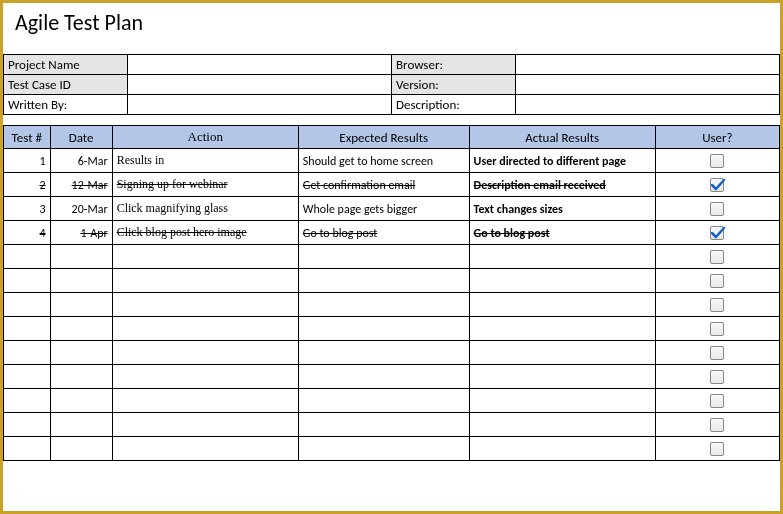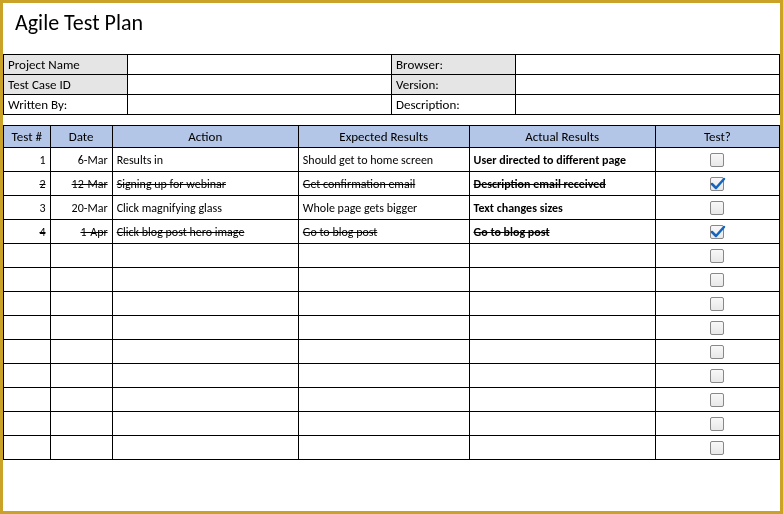--- a/index.html
+++ b/index.html
@@ -49,21 +49,21 @@
   }
   .main-table td {
     border: 1px solid #000;
     font-size: 12px;
     padding: 2px 4px;
     height: 24px;
     vertical-align: middle;
   }
   .col-test { width: 6%; text-align: right; }
   .col-date { width: 8%; text-align: right; }
-  .col-action { width: 24%; }
+  .col-action { width: 24%; font-family: Liberation Serif, serif; }
   .col-expected { width: 22%; }
   .col-actual { width: 24%; font-weight: bold; }
   .col-pass { width: 16%; text-align: center; }
   .strike { text-decoration: line-through; }
   .checkbox-wrap {
     display: inline-block;
     width: 14px;
     height: 14px;
     border: 1px solid #888;
     border-radius: 2px;
@@ -109,21 +109,21 @@
   </table>
 
   <table class="main-table">
     <thead>
       <tr>
         <th class="col-test">Test #</th>
         <th class="col-date">Date</th>
         <th class="col-action">Action</th>
         <th class="col-expected">Expected Results</th>
         <th class="col-actual">Actual Results</th>
-        <th class="col-pass">Test?</th>
+        <th class="col-pass">User?</th>
       </tr>
     </thead>
     <tbody id="main-body">
         <tr>
           <td class="col-test ">1</td>
           <td class="col-date ">6-Mar</td>
           <td class="col-action ">Results in</td>
           <td class="col-expected ">Should get to home screen</td>
           <td class="col-actual ">User directed to different page</td>
           <td class="col-pass"><span class="checkbox-wrap"></span></td>

